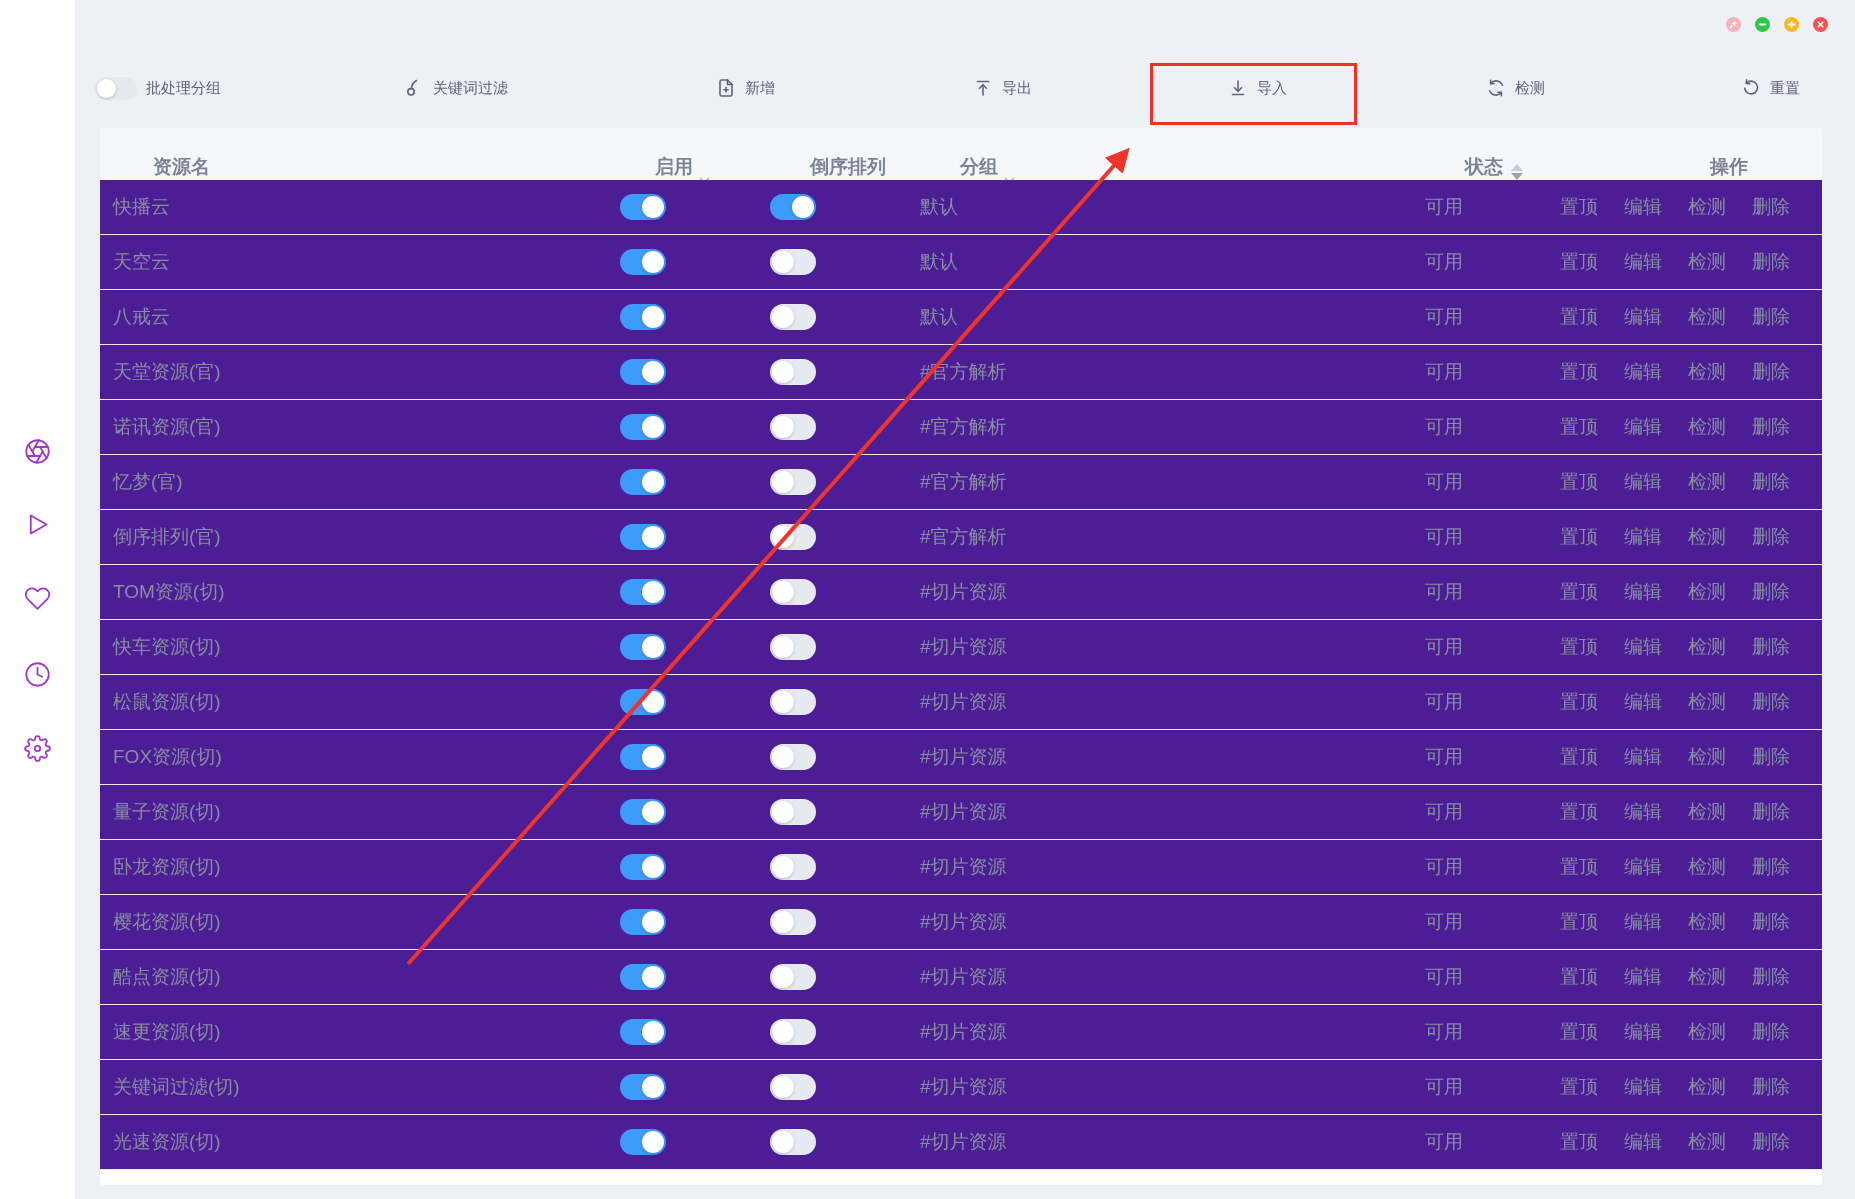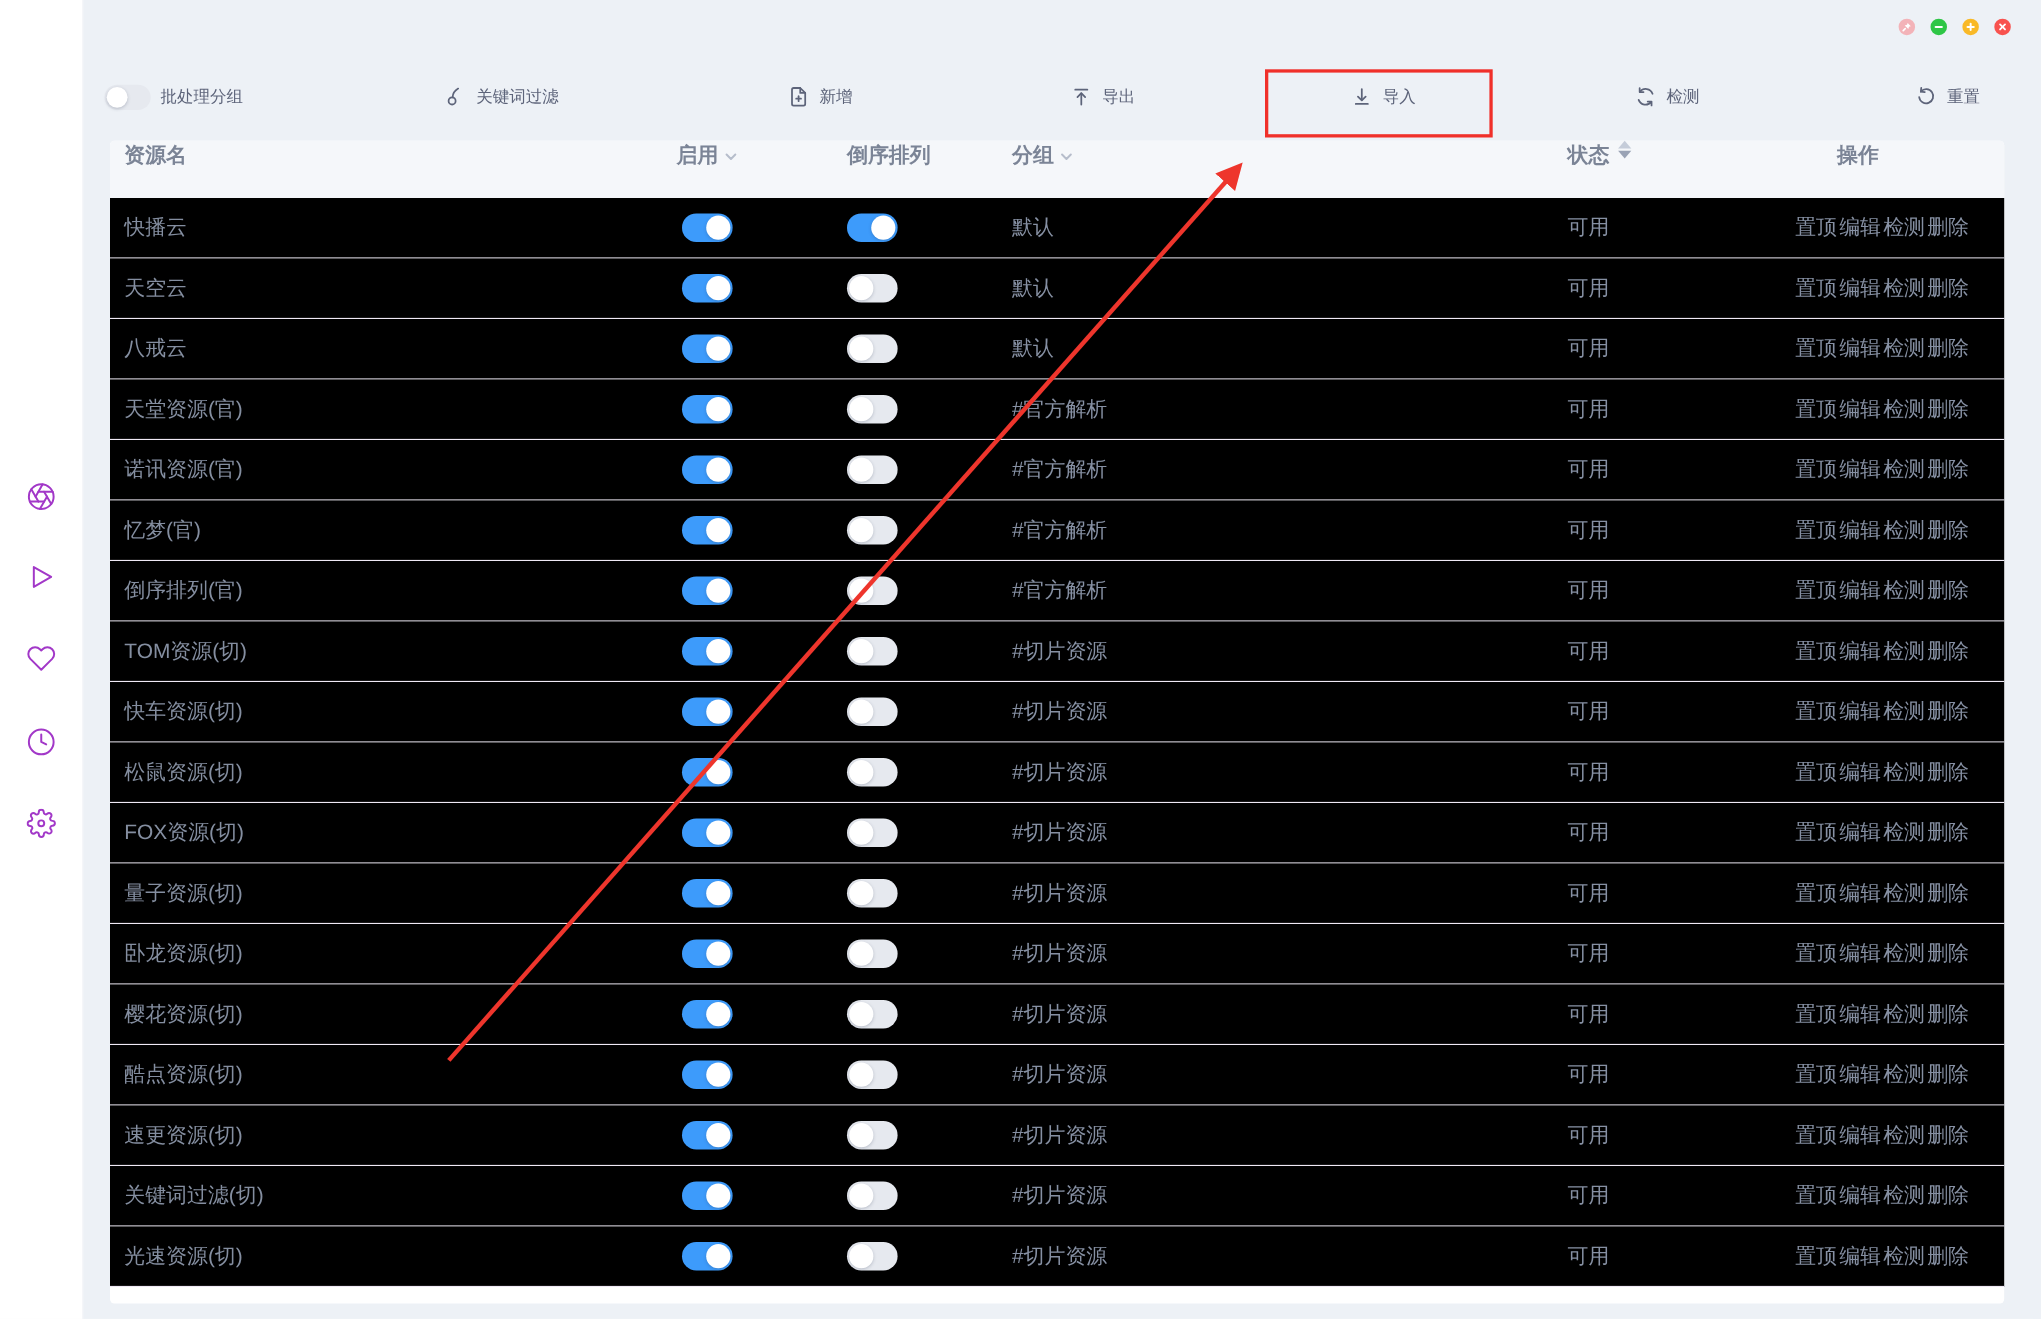--- a/index.html
+++ b/index.html
@@ -58,38 +58,38 @@
   
   .card {
     position:absolute; left:100px; top:128px; width:1722px;
     background:#ffffff; border-radius:4px; padding-bottom:15px;
   }
   .thead {
     position:relative; height:52px; background:#f5f7fa;
     font-size:19px; font-weight:700; color:#7b8496;
     border-radius:4px 4px 0 0;
   }
-  .th { position:absolute; top:0; height:52px; display:flex; align-items:flex-start; gap:6px; }
+  .th { position:absolute; top:0; height:52px; display:flex; align-items:flex-end; gap:6px;margin-left:40px; }
   .chev { width:11px; height:11px; margin-top:4px; }
   .chev svg { width:11px; height:11px; stroke:#b6bdcb; fill:none; stroke-width:1.8; stroke-linecap:round; stroke-linejoin:round; }
   .sorter { display:flex; flex-direction:column; gap:2px; margin-left:2px; cursor:pointer; }
   .sorter .up   { width:0;height:0;border-left:6px solid transparent;border-right:6px solid transparent;border-bottom:7px solid #c5ccd9; }
   .sorter .down { width:0;height:0;border-left:6px solid transparent;border-right:6px solid transparent;border-top:7px solid #9aa3b5; }
 
   .trow {
     position:relative; height:55px; border-bottom:1px solid #efe9f5;
-    font-size:19px; color:#8690a3; background:#000000;
+    font-size:19px; color:#8690a3; background:#4c1d95;
   }
   .cell { position:absolute; top:50%; transform:translateY(-50%); white-space:nowrap; }
   .cell.name   { left:13px;   color:#848ea0; }
   .cell.tgl-enable  { left:520px; }
   .cell.tgl-reverse { left:670px; }
   .cell.group  { left:820px; }
   .cell.status { left:1325px; }
-  .cell.ops { right:32px; display:flex; gap:2px; }
+  .cell.ops { right:32px; display:flex; gap:26px; }
   .op { color:#8690a3; cursor:pointer; }
 
   
   .th.h-name   { left:13px; }
   .th.h-enable { left:515px; }
   .th.h-reverse{ left:670px; }
   .th.h-group  { left:820px; }
   .th.h-status { left:1325px; }
   .th.h-ops    { left:1570px; }
 

